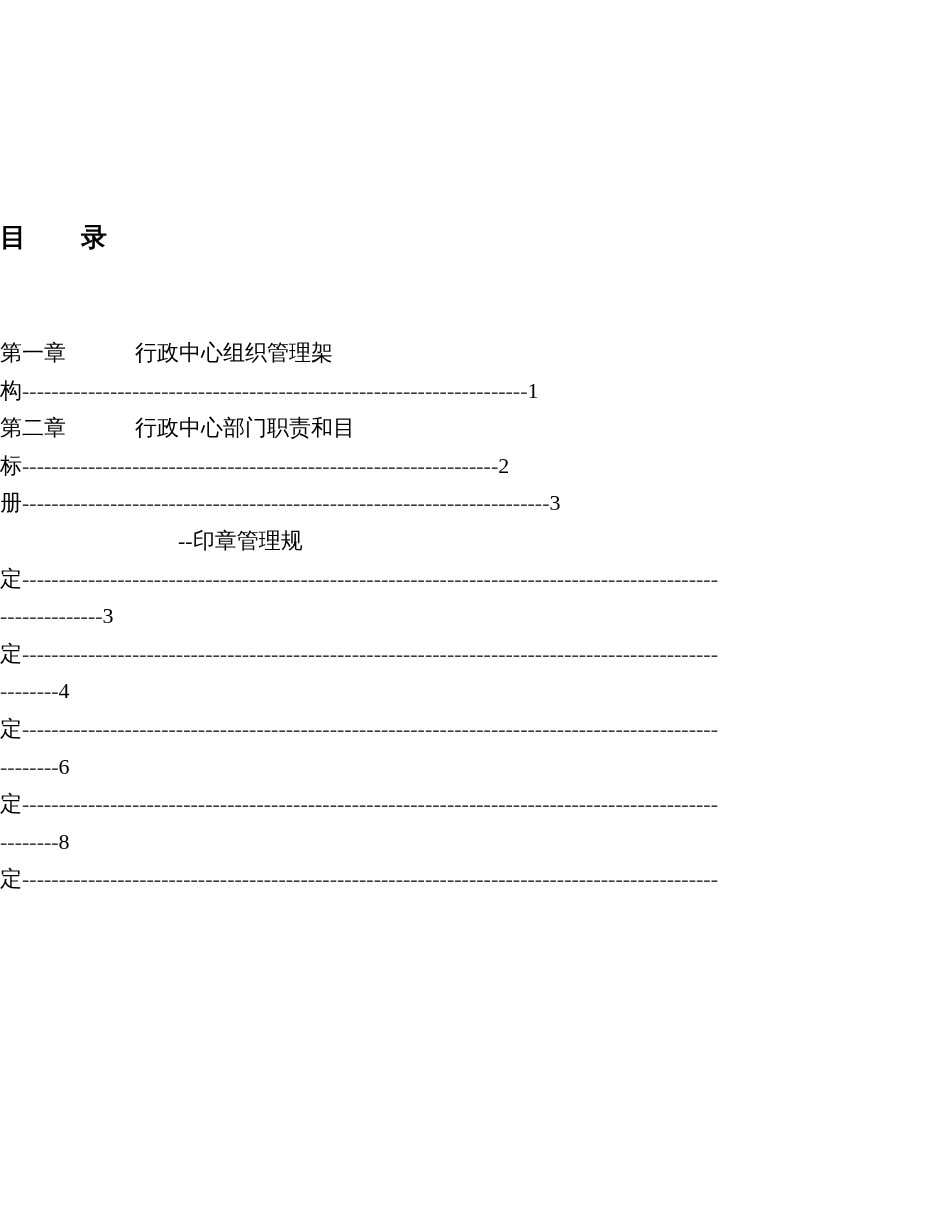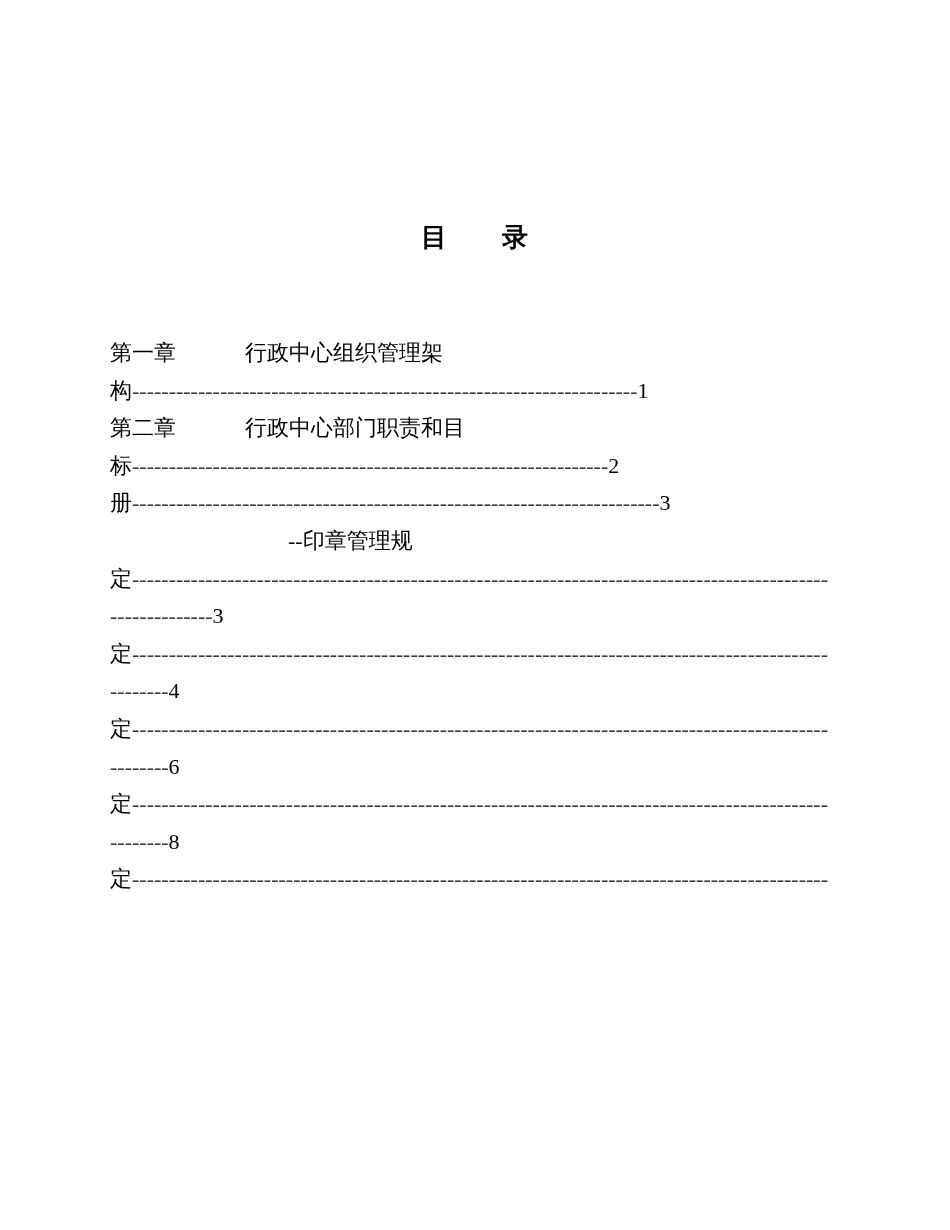--- a/index.html
+++ b/index.html
@@ -13,30 +13,28 @@
     height: 1230px;
     background: #ffffff;
     color: #000000;
     font-family: "Liberation Serif", "DejaVu Serif", serif;
     overflow: hidden;
   }
   .doc-title {
     margin: 0;
     padding-top: 218px;
     width: 950px;
-    text-align: center;
     font-size: 26px;
     font-weight: bold;
     line-height: 40px;
     letter-spacing: 1px;
     white-space: pre;
   }
   .toc {
     margin-top: 76px;
-    padding-left: 110px;
     padding-right: 40px;
   }
   .line {
     font-size: 22px;
     line-height: 37.6px;
     height: 37.6px;
     white-space: nowrap;
     overflow: hidden;
   }
   .ch-label {

